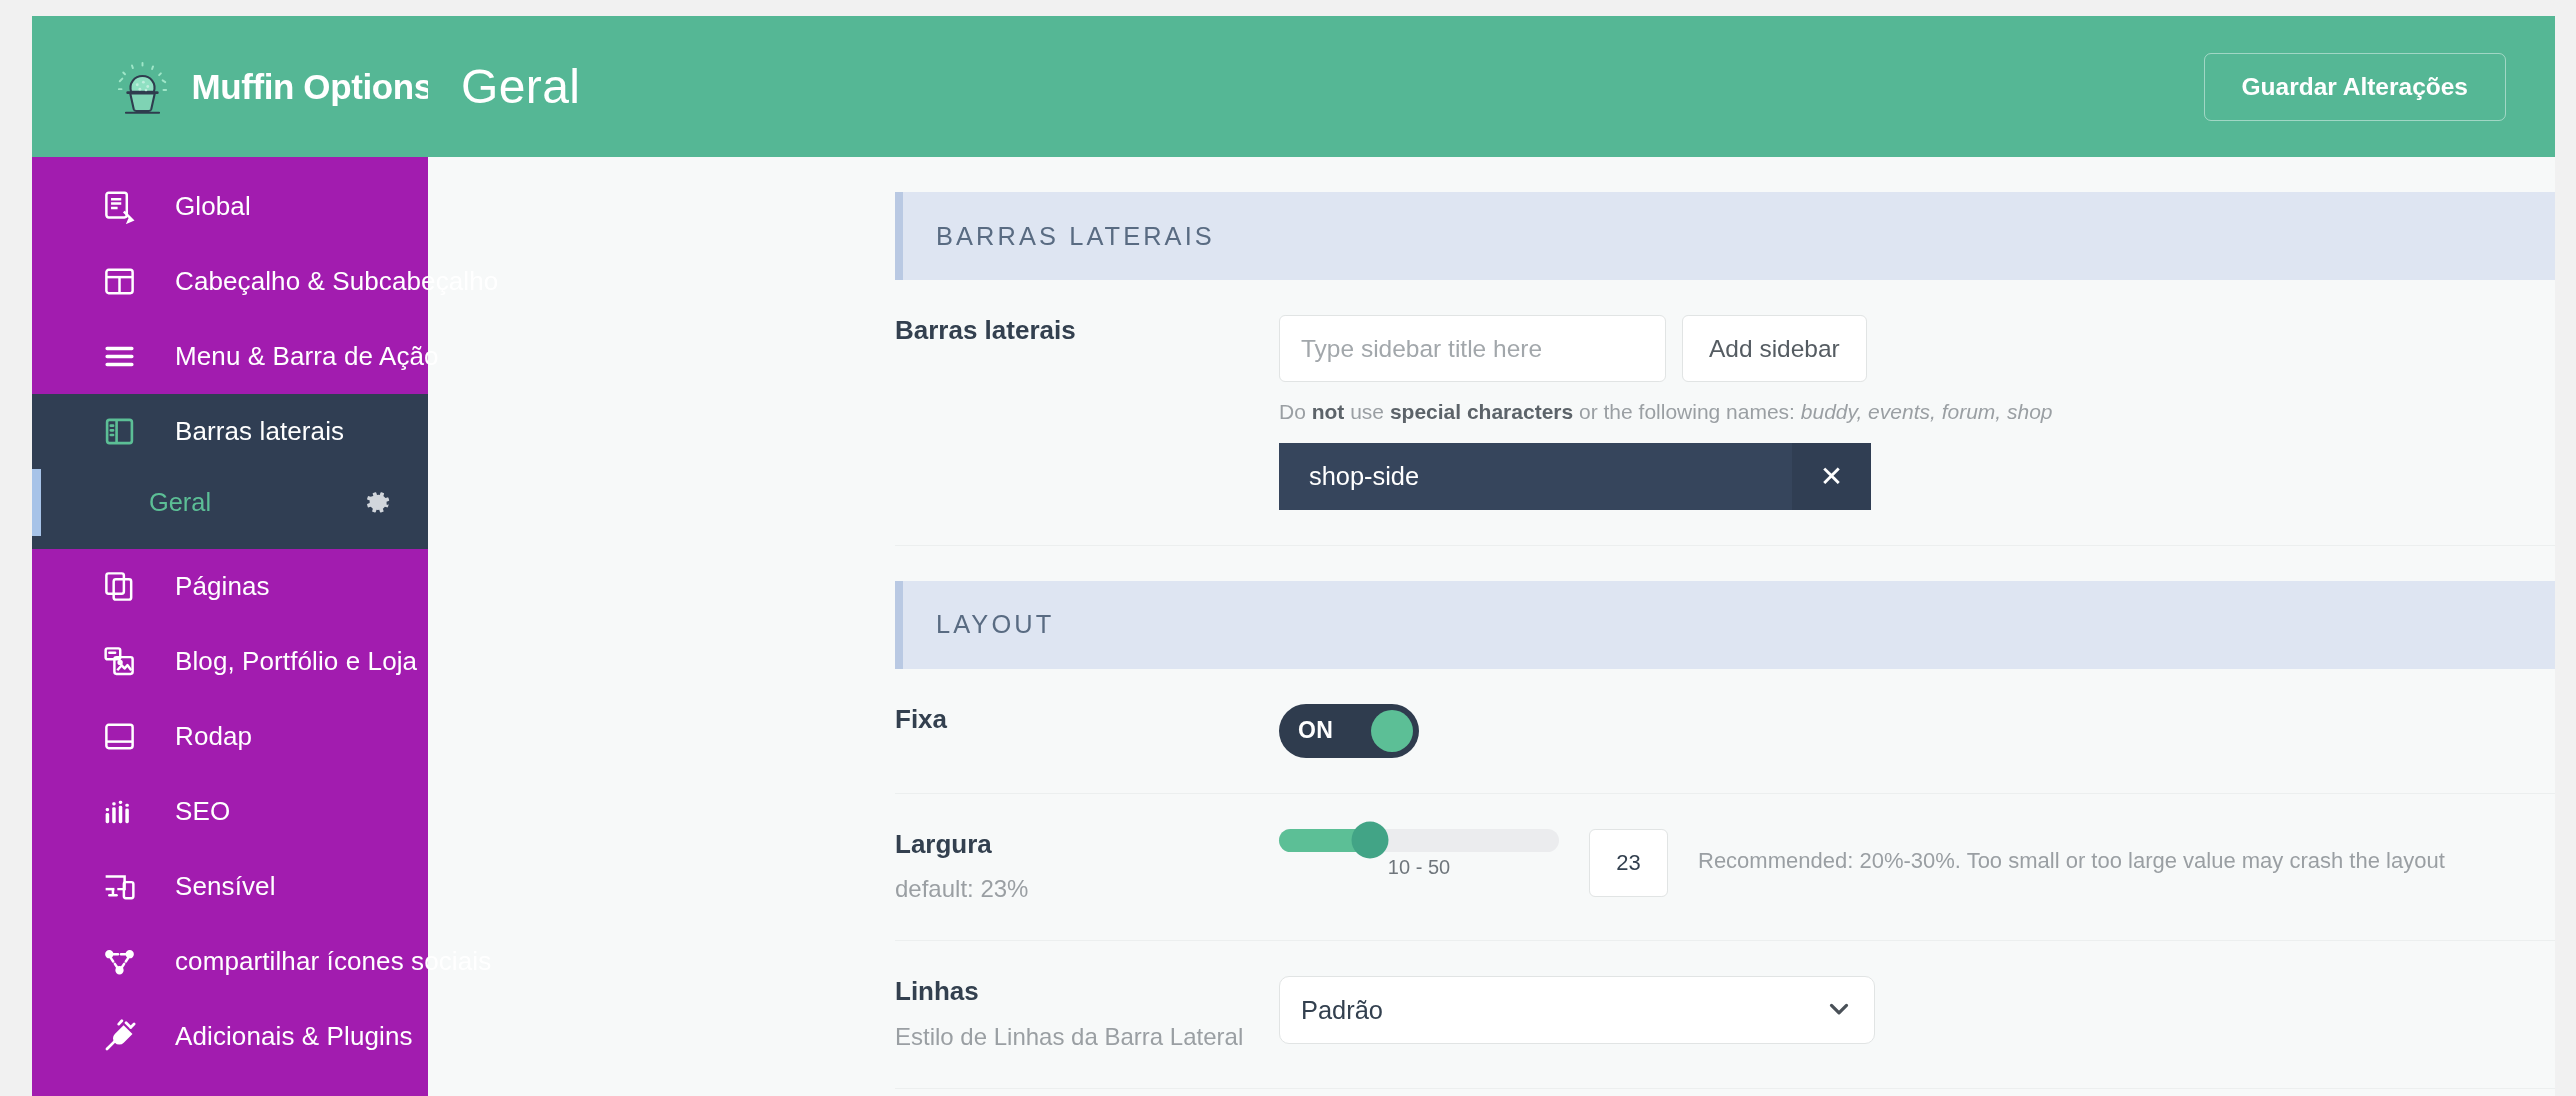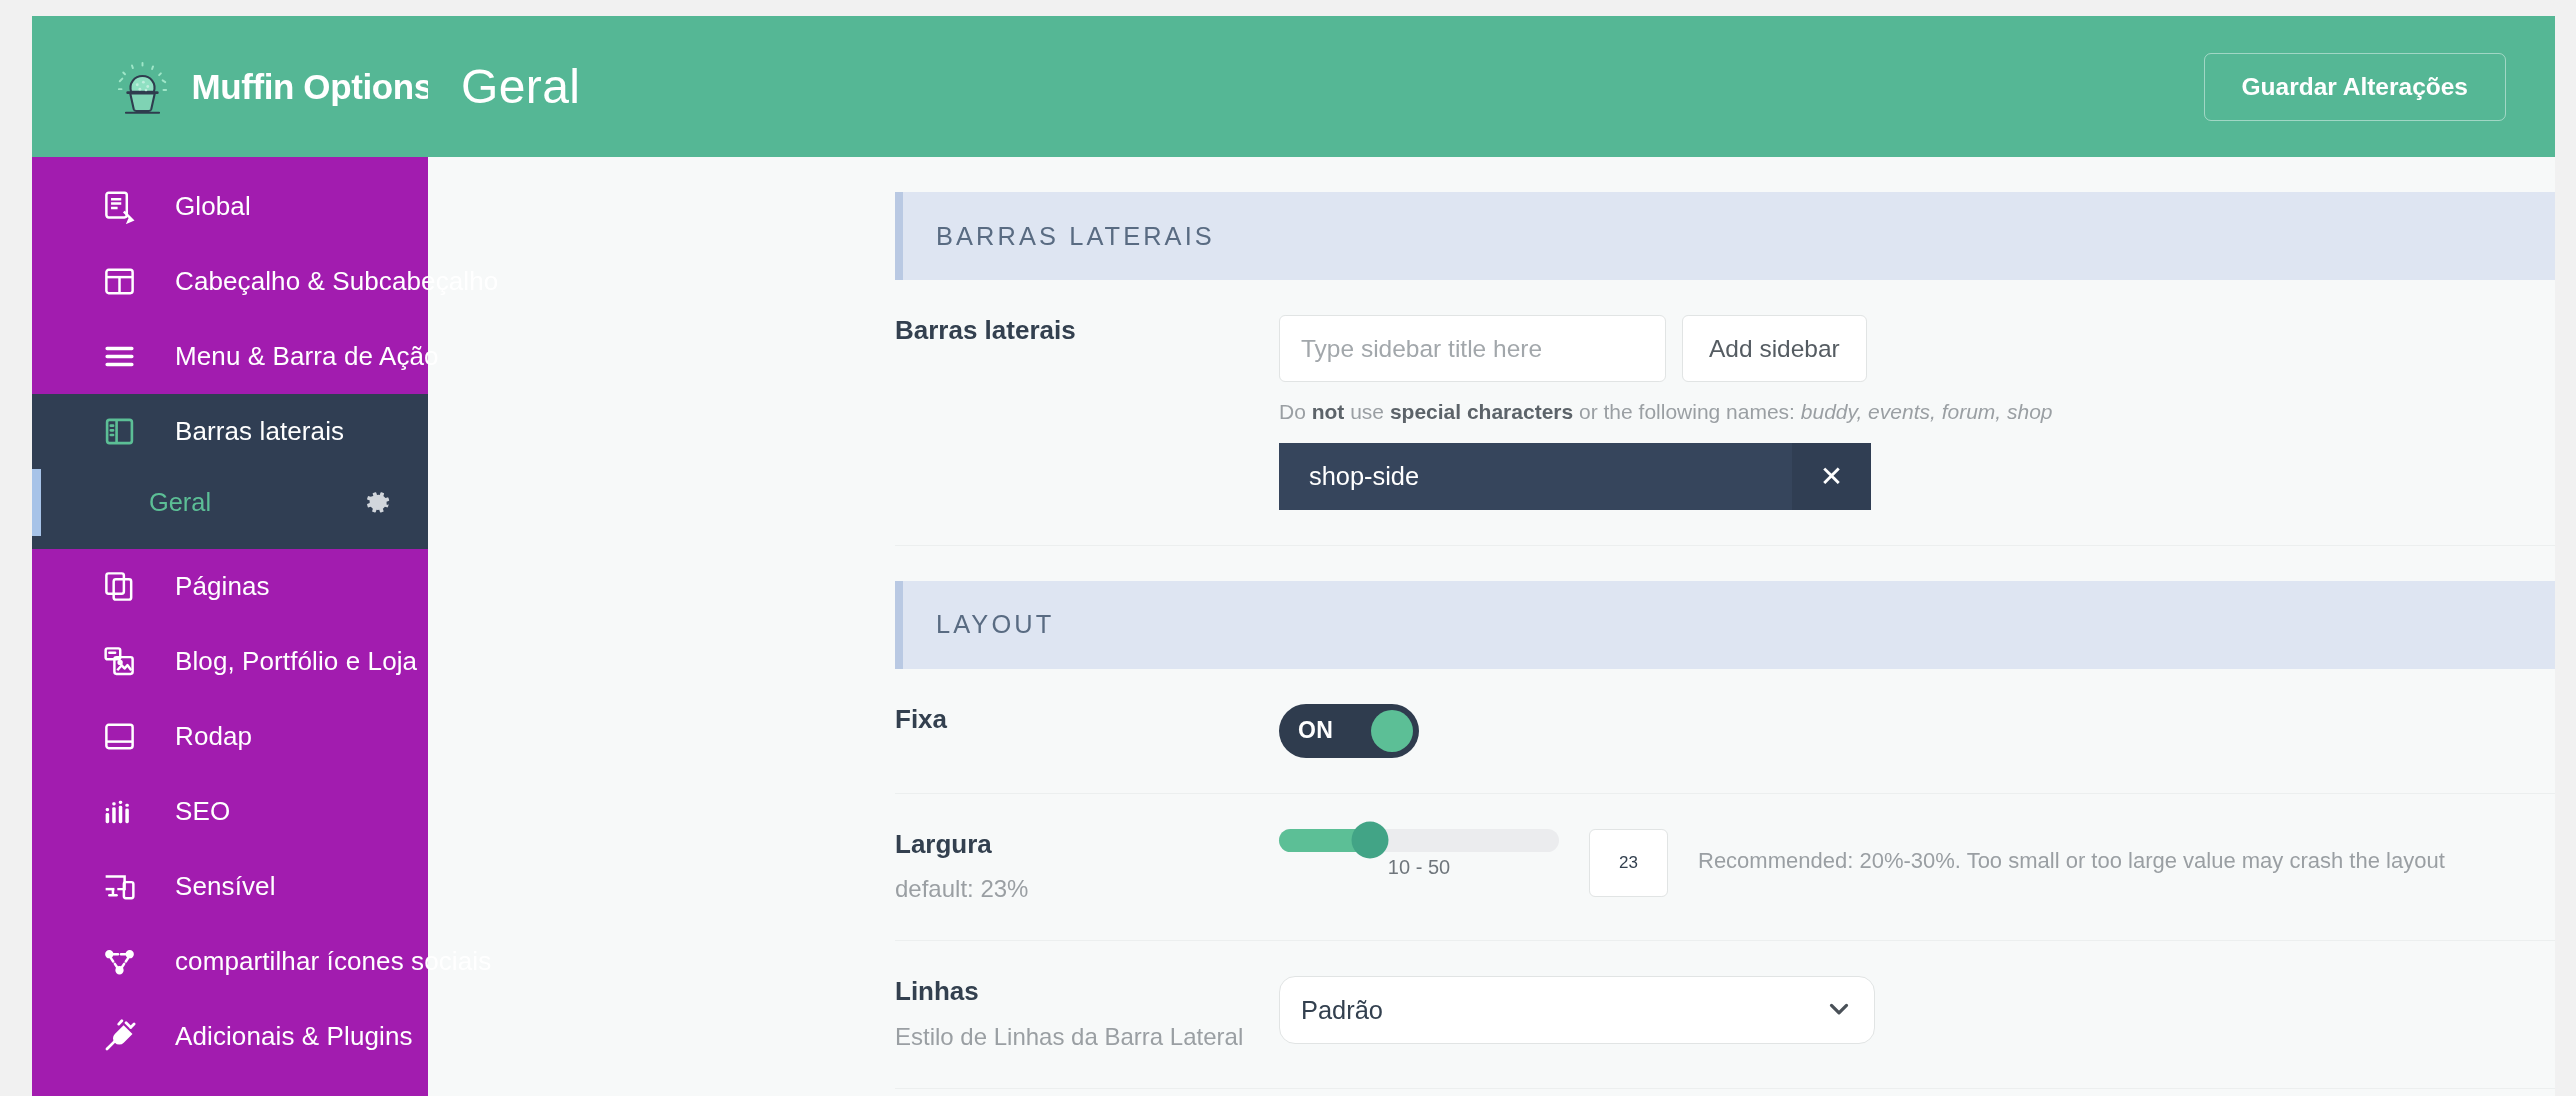--- a/index.html
+++ b/index.html
@@ -303,37 +303,37 @@
     text-align: center;
     font-size: 20px;
     color: #6f767c;
     margin-top: 4px;
   }
   .num-input {
     width: 79px; height: 68px;
     border: 1.8px solid #e1e4e4;
     border-radius: 6.1px;
     background: #ffffff;
-    font-size: 17px;
+    font-size: 22px;
     text-align: center;
     color: #33404f;
     font-family: "Liberation Sans", sans-serif;
   }
   .slider-hint {
     font-size: 22px;
     color: #9a9fa3;
     margin-top: 19px;
     white-space: nowrap;
   }
 
   .select-wrap { position: relative; width: 596px; }
   .select-box {
     width: 596px; height: 68px;
     border: 1.8px solid #e1e4e4;
-    border-radius: 16px;
+    border-radius: 10px;
     background: #ffffff;
     font-size: 25.4px;
     color: #33404f;
     padding: 0 53px 0 21px;
     display: flex;
     align-items: center;
     cursor: pointer;
   }
   .chevron {
     position: absolute;

